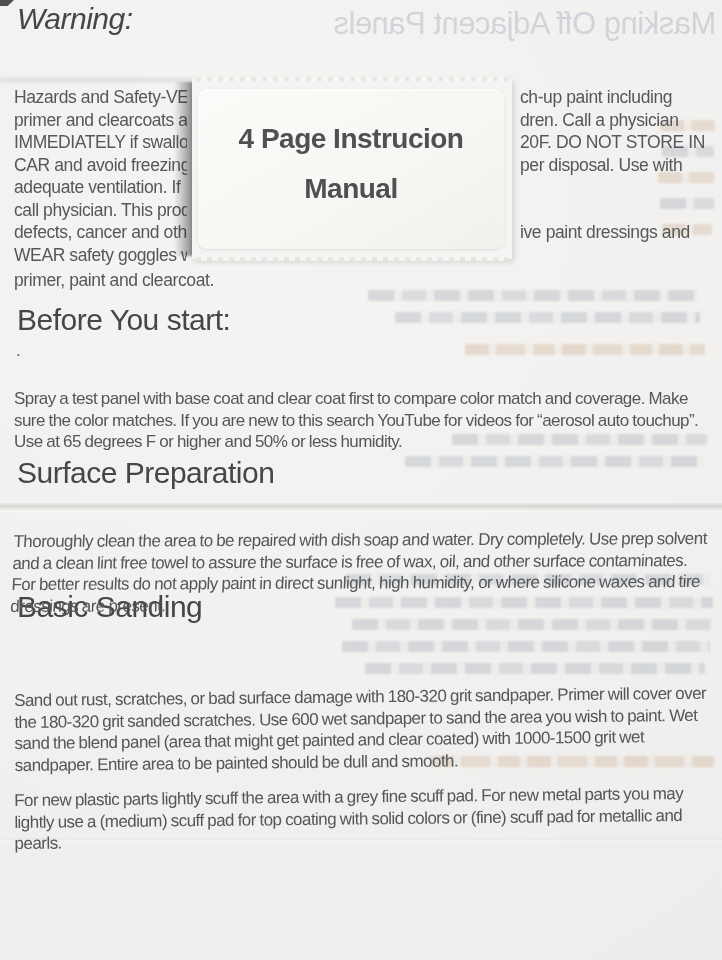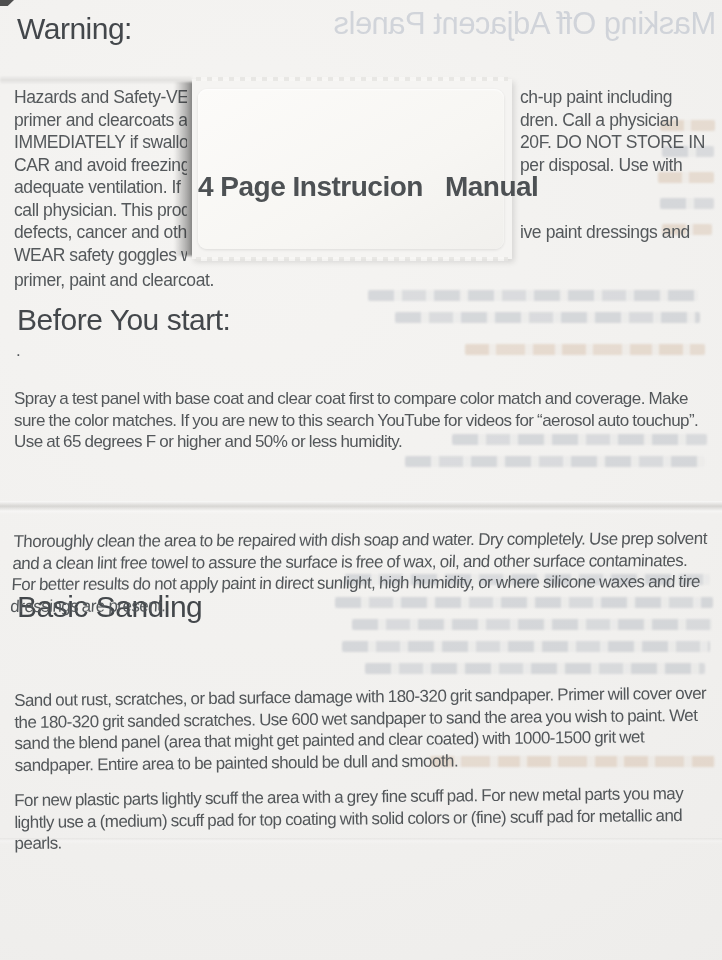--- a/index.html
+++ b/index.html
@@ -43,21 +43,21 @@
     content:"";position:absolute;left:4px;right:4px;height:4px;opacity:.85;
     background:repeating-linear-gradient(90deg,#e6e5e2 0 5px,#f8f7f5 5px 11px);
   }
   .sticker-liner::before{top:-2px;}
   .sticker-liner::after{bottom:-2px;}
   .sticker{
     position:absolute;left:198px;top:89px;width:306px;height:160px;z-index:4;
     border-radius:9px;
     background:linear-gradient(150deg,#fcfbf9 0%,#f7f6f3 60%,#f1f0ed 100%);
     box-shadow:inset 0 1px 2px rgba(255,255,255,0.8), 0 1px 3px rgba(0,0,0,0.10);
-    display:flex;flex-direction:row;align-items:center;
+    display:flex;flex-direction:column;align-items:center;
     padding-top:36px;box-sizing:border-box;gap:22px;
   }
   .sticker .stk-line{
     font-size:28px;font-weight:700;letter-spacing:-0.5px;
     color:#4d5154;line-height:28px;white-space:nowrap;
   }
   
   .ghost-heading{
     position:absolute;top:6px;right:6px;z-index:0;
     font-size:31px;letter-spacing:-0.5px;white-space:nowrap;
@@ -93,21 +93,21 @@
   .crease.top-left{
     top:76px;height:8px;width:192px;
     background:linear-gradient(to bottom, rgba(120,120,120,0.0), rgba(120,120,120,0.16), rgba(120,120,120,0));
     filter:blur(1px);
   }
   .crease.bottom{
     top:838px;height:6px;
     background:linear-gradient(to bottom, rgba(150,148,144,0.10), rgba(255,255,255,0.25), rgba(255,255,255,0));
   }
   
-  #warning-heading{top:12px;}
+  #warning-heading{top:2px;font-style:italic;}
   #before-heading{top:303px;}
   #surface-heading{top:456px;}
   #basic-heading{top:590px;}
   #stray-mark{position:absolute;left:16px;top:341px;font-size:17px;color:#54585b;z-index:1;}
   #before-body{top:371px;z-index:1;}
   #surface-body{top:514px;z-index:1;transform:skewX(-3deg) rotate(-0.25deg);transform-origin:0 0;}
   #basic-body{top:673px;z-index:1;transform:rotate(-0.6deg);transform-origin:0 0;}
   #basic-body2{top:773px;width:680px;z-index:1;transform:rotate(-0.6deg);transform-origin:0 0;}
 </style>
 </head>
@@ -177,19 +177,20 @@
   <div class="sticker-liner"></div>
   <div class="sticker">
     <div class="stk-line">4 Page Instrucion</div>
     <div class="stk-line">Manual</div>
   </div>
 
   <h1 class="doc-heading" id="before-heading">Before You start:</h1>
   <div id="stray-mark">.</div>
   <p class="body-para" id="before-body">Spray a test panel with base coat and clear coat first to compare color match and coverage. Make sure the color matches.  If you are new to this search YouTube for videos for “aerosol auto touchup”.  Use at 65 degrees F or higher and 50% or less humidity.</p>
 
+  <h1 class="doc-heading" id="surface-heading">Surface Preparation</h1>
   <p class="body-para" id="surface-body">Thoroughly clean the area to be repaired with dish soap and water.  Dry completely. Use prep solvent and a clean lint free towel to assure the surface is free of wax, oil, and other surface contaminates. For better results do not apply paint in direct sunlight, high humidity, or where silicone waxes and tire dressings are present.</p>
 
   <h1 class="doc-heading" id="basic-heading">Basic Sanding</h1>
   <p class="body-para" id="basic-body">Sand out rust, scratches, or bad surface damage with 180-320 grit sandpaper. Primer will cover over the 180-320 grit sanded scratches. Use 600 wet sandpaper to sand the area you wish to paint. Wet sand the blend panel (area that might get painted and clear coated) with 1000-1500 grit wet sandpaper. Entire area to be painted should be dull and smooth.</p>
   <p class="body-para" id="basic-body2">For new plastic parts lightly scuff the area with a grey fine scuff pad. For new metal parts you may lightly use a (medium) scuff pad for top coating with solid colors or (fine) scuff pad for metallic and pearls.</p>
 
 </div>
 
 </body></html>

